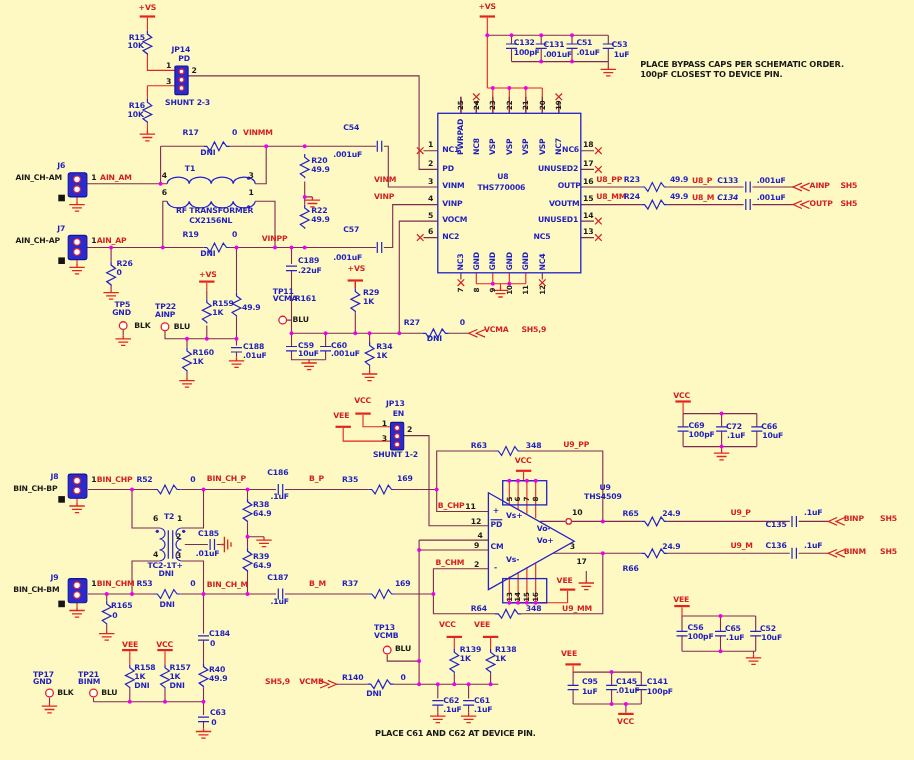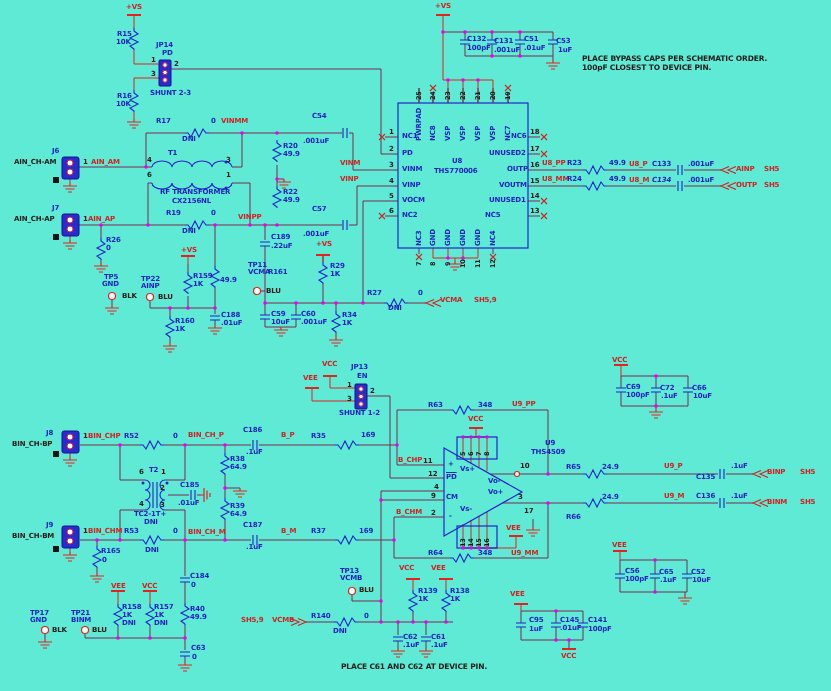--- a/index.html
+++ b/index.html
@@ -1,20 +1,20 @@
 <!DOCTYPE html>
 <html style="--wire: #7d2b50; --pw: #e3231e; --sym: #2323c8; --mag: #ee00ee; --red: #d42020; --blue: #1f1fbe; --black: #1a1a1a;"><head>
 <meta charset="utf-8">
 <style>
   :root{
     --wire:#7d2b50; --pw:#e3231e; --sym:#2323c8; --mag:#ee00ee; --red:#d42020;
     --blue:#1f1fbe; --black:#1a1a1a;
   }
   html,body{margin:0;padding:0;background:#e8e8e8;}
-  #sheet{position:relative;width:831px;height:691px;background:#5eead4;overflow:hidden;
+  #sheet{position:relative;width:831px;height:691px;background:#fef9c3;overflow:hidden;
          font-family:"DejaVu Sans",sans-serif;}
   svg{position:absolute;left:0;top:0;}
   .w{stroke:var(--wire);stroke-width:1;fill:none;}
   .pw{stroke:var(--pw);stroke-width:1;fill:none;}
   .sym{stroke:var(--sym);stroke-width:1.1;fill:none;}
   .box{stroke:var(--sym);stroke-width:1.2;fill:none;}
   .gnd{stroke:var(--pw);stroke-width:1.2;fill:none;}
   .xm{stroke:var(--red);stroke-width:1.1;fill:none;}
   .arw{stroke:var(--red);stroke-width:1.1;fill:none;}
   .jd{fill:var(--mag);stroke:none;}
@@ -400,21 +400,21 @@
       <span class="lbl b" style="left: 117px; top: 31px;">R15</span>
       <span class="lbl b" style="left: 116px; top: 39px;">10K</span>
       <span class="lbl b" style="left: 156px; top: 42px;">JP14</span>
       <span class="lbl b" style="left: 162px; top: 50px;">PD</span>
       <span class="lbl k" style="left: 151px; top: 57px;">1</span>
       <span class="lbl k" style="left: 174px; top: 61px;">2</span>
       <span class="lbl k" style="left: 151px; top: 71px;">3</span>
       <span class="lbl b" style="left: 150px; top: 90px;">SHUNT 2-3</span>
       <span class="lbl b" style="left: 117px; top: 93px;">R16</span>
       <span class="lbl b" style="left: 116px; top: 101px;">10K</span>
-      <span class="lbl b" style="left: 156px; top: 118px;">R17</span>
+      <span class="lbl b" style="left: 166px; top: 118px;">R17</span>
       <span class="lbl b" style="left: 182px; top: 136px;">DNI</span>
       <span class="lbl b" style="left: 211px; top: 118px;">0</span>
       <span class="lbl r" style="left: 221px; top: 118px;">VINMM</span>
       <span class="lbl b" style="left: 312px; top: 113px;">C54</span>
       <span class="lbl b" style="left: 303px; top: 138px;">.001uF</span>
       <span class="lbl b" style="left: 168px; top: 150px;">T1</span>
       <span class="lbl k" style="left: 147px; top: 157px;">4</span>
       <span class="lbl k" style="left: 226px; top: 157px;">3</span>
       <span class="lbl k" style="left: 147px; top: 172px;">6</span>
       <span class="lbl k" style="left: 226px; top: 172px;">1</span>

